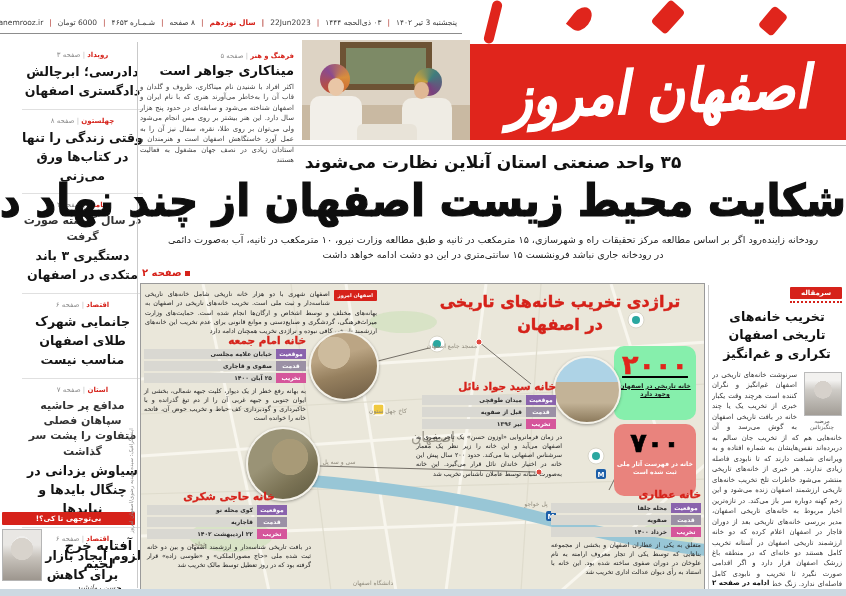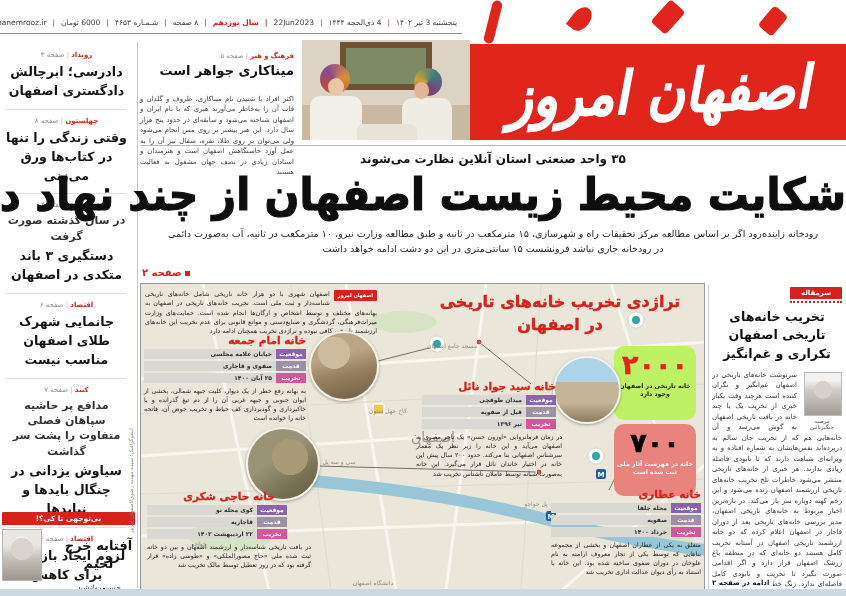--- a/index.html
+++ b/index.html
@@ -21,21 +21,21 @@
   #masthead{position:absolute;top:44px;right:0;width:376px;height:96px;background:#e0251c;
     display:flex;align-items:center;justify-content:center;overflow:visible;}
   #masthead .logo-text{color:#ffffff;font-size:52px;font-weight:bold;font-style:italic;
     transform:rotate(-2deg) scaleY(1.12);letter-spacing:-2px;-webkit-text-stroke:1px #ffffff;white-space:nowrap;}
   .mast-dot{position:absolute;background:#e0251c;}
   #mdot1{top:6px;right:256px;width:18px;height:26px;border-radius:50% 50% 50% 0;transform:rotate(38deg);}
   #mdot2{top:2px;right:168px;width:20px;height:30px;transform:rotate(42deg);border-radius:4px;}
   #mdot3{top:8px;right:64px;width:18px;height:26px;transform:rotate(40deg);border-radius:4px;}
   #mswash{top:0;right:348px;width:10px;height:44px;background:#e0251c;transform:rotate(14deg);border-radius:6px;}
   
-  #sidebar{position:absolute;top:40px;left:0;width:133px;height:548px;padding:4px 6px 8px 6px;box-sizing:border-box;}
+  #sidebar{position:absolute;top:40px;left:16px;width:133px;height:548px;padding:4px 6px 8px 6px;box-sizing:border-box;}
   #sidebar-divider{position:absolute;top:42px;left:137px;width:1px;height:546px;background:#c9c9c9;}
   .sb-item{text-align:center;padding:7px 0 8px 0;}
   .sb-item + .sb-item{border-top:1px solid #e0e0e0;}
   .sb-tag{font-size:7px;margin-bottom:4px;}
   .sb-tag .cat{color:#d6221a;font-weight:bold;}
   .sb-tag .pg{color:#8a8a8a;}
   .sb-tag .pg::before{content:"| ";color:#bbb;}
   .sb-kicker{font-size:11px;font-weight:bold;color:#333;line-height:1.4;margin-bottom:3px;}
   .sb-title{font-size:12.6px;font-weight:bold;color:#141414;line-height:1.5;}
   
@@ -64,43 +64,43 @@
   .cp-head2{position:absolute;top:28px;left:112px;width:28px;height:28px;border-radius:50%;
     background:conic-gradient(from 40deg,#3f7d7d,#7a3f7d,#c9a23b,#3f7d7d);}
   .cp-face2b{position:absolute;top:42px;left:112px;width:15px;height:17px;border-radius:50%;background:#e0b894;}
   .cp-body2{position:absolute;top:58px;left:100px;width:50px;height:42px;border-radius:10px 10px 0 0;background:#efece4;}
   .cp-table{position:absolute;bottom:0;left:55px;width:60px;height:16px;background:#e8e3d8;border-radius:6px 6px 0 0;}
   #culture-textcol{position:absolute;top:12px;right:176px;width:154px;}
   #culture .cat-line{font-size:6.8px;text-align:right;margin-bottom:3px;}
   #culture .cat-line .cat{color:#d6221a;font-weight:bold;}
   #culture .cat-line .pg{color:#8a8a8a;}
   #culture .cat-line .pg::before{content:"| ";color:#bbb;}
-  #culture-title{font-size:13px;font-weight:bold;color:#121212;text-align:right;margin-bottom:16px;}
+  #culture-title{font-size:13px;font-weight:bold;color:#121212;text-align:right;margin-bottom:4px;}
   #culture-body{font-size:6.9px;color:#3c3c3c;text-align:justify;line-height:1.52;}
   #culture-rule{position:absolute;top:145px;left:140px;width:706px;height:1px;background:#b9b9b9;}
   
   #lead{position:absolute;top:148px;left:140px;width:706px;height:132px;text-align:center;}
-  #lead-kicker{font-size:12px;font-weight:bold;color:#111;margin-top:4px;}
+  #lead-kicker{font-size:17px;font-weight:bold;color:#111;margin-top:4px;}
   #lead-headline{font-size:41px;font-weight:bold;color:#0e0e0e;line-height:1.15;
     letter-spacing:-1px;-webkit-text-stroke:1.1px #0e0e0e;transform:scaleY(1.08);margin-top:6px;white-space:nowrap;}
   #lead-subhead{font-size:9.6px;color:#222;line-height:1.5;margin-top:8px;white-space:pre-line;}
   #lead-pageref{position:absolute;left:2px;bottom:2px;font-size:10px;font-weight:bold;color:#d6221a;}
   #lead-pageref .sq{display:inline-block;width:5px;height:5px;background:#d6221a;margin-left:3px;}
   
   #infographic{position:absolute;top:283px;left:140px;width:565px;height:307px;
     border:1px solid #9a9a9a;box-sizing:border-box;overflow:hidden;background:#eae7da;}
   #map-svg{position:absolute;top:0;left:0;width:565px;height:307px;}
   #ig-title{position:absolute;top:6px;right:8px;width:272px;color:#d6221a;font-size:16px;
     font-weight:bold;line-height:1.45;text-align:center;white-space:pre-line;-webkit-text-stroke:0.4px #d6221a;}
   #ig-intro{position:absolute;top:6px;left:4px;width:232px;font-size:6.4px;color:#222;
     text-align:justify;line-height:1.45;}
   #ig-logo{float:right;background:#d6221a;color:#fff;font-size:5px;font-weight:bold;
     padding:2px 4px;margin-left:4px;border-radius:1px;white-space:nowrap;}
   .stat-box{position:absolute;right:8px;width:82px;border-radius:10px;text-align:center;padding:4px 2px;box-sizing:border-box;}
-  #stat1{top:62px;height:74px;background:#bef264;}
+  #stat1{top:62px;height:74px;background:#86efac;text-decoration:underline;}
   #stat1 .stat-value{color:#e0251c;}
   #stat1 .stat-label{color:#1a1a1a;}
   #stat2{top:140px;height:72px;background:#e9837d;}
   #stat2 .stat-value{color:#000000;}
   #stat2 .stat-label{color:#ffffff;}
   .stat-value{font-size:27px;font-weight:bold;line-height:1.1;-webkit-text-stroke:0.6px currentColor;}
   .stat-label{font-size:6.2px;font-weight:bold;line-height:1.4;white-space:pre-line;margin-top:2px;}
   .photo-circle{position:absolute;border-radius:50%;border:2px solid #f4f2ea;
     box-shadow:0 1px 3px rgba(0,0,0,.35);}
   #circle1{top:47px;left:168px;width:66px;height:66px;
@@ -149,21 +149,21 @@
   
   #bottom-strip{position:absolute;bottom:0;left:0;width:846px;height:7px;background:#cdd9e2;}
 </style>
 </head>
 <body>
 
 <div id="page">
 
   <div id="topbar">
     <span class="tb">پنجشنبه 3 تیر ۱۴۰۲</span>
-    <span class="tb">4 ذی‌الحجه ۱۴۴۴</span>
+    <span class="tb">۰۳ ذی‌الحجه ۱۴۴۴</span>
     <span class="tb">22Jun2023</span>
     <span class="tb red">سال نوزدهم</span>
     <span class="tb">۸ صفحه</span>
     <span class="tb bold">شـمـاره ۴۶۵۳</span>
     <span class="tb">6000 تومان</span>
     <span class="tb">www.esfahanemrooz.ir</span>
   </div>
   <div id="topbar-rule"></div>
 
   <div class="mast-dot" id="mdot1"></div>
@@ -199,21 +199,21 @@
     </div>
     <div class="sb-item">
       <div class="sb-tag">
         <span class="cat">اقتصاد</span>
         <span class="pg">صفحه ۶</span>
       </div>
       <div class="sb-title">جانمایی شهرک طلای اصفهان مناسب نیست</div>
     </div>
     <div class="sb-item">
       <div class="sb-tag">
-        <span class="cat">کنند</span>
+        <span class="cat">استان</span>
         <span class="pg">صفحه ۷</span>
       </div>
       <div class="sb-kicker">مدافع پر حاشیه سپاهان فصلی متفاوت را پشت سر گذاشت</div>
       <div class="sb-title">سیاوش یزدانی در چنگال بایدها و نبایدها</div>
     </div>
     <div class="sb-item">
       <div class="sb-tag">
         <span class="cat">اقتصاد</span>
         <span class="pg">صفحه ۶</span>
       </div>

